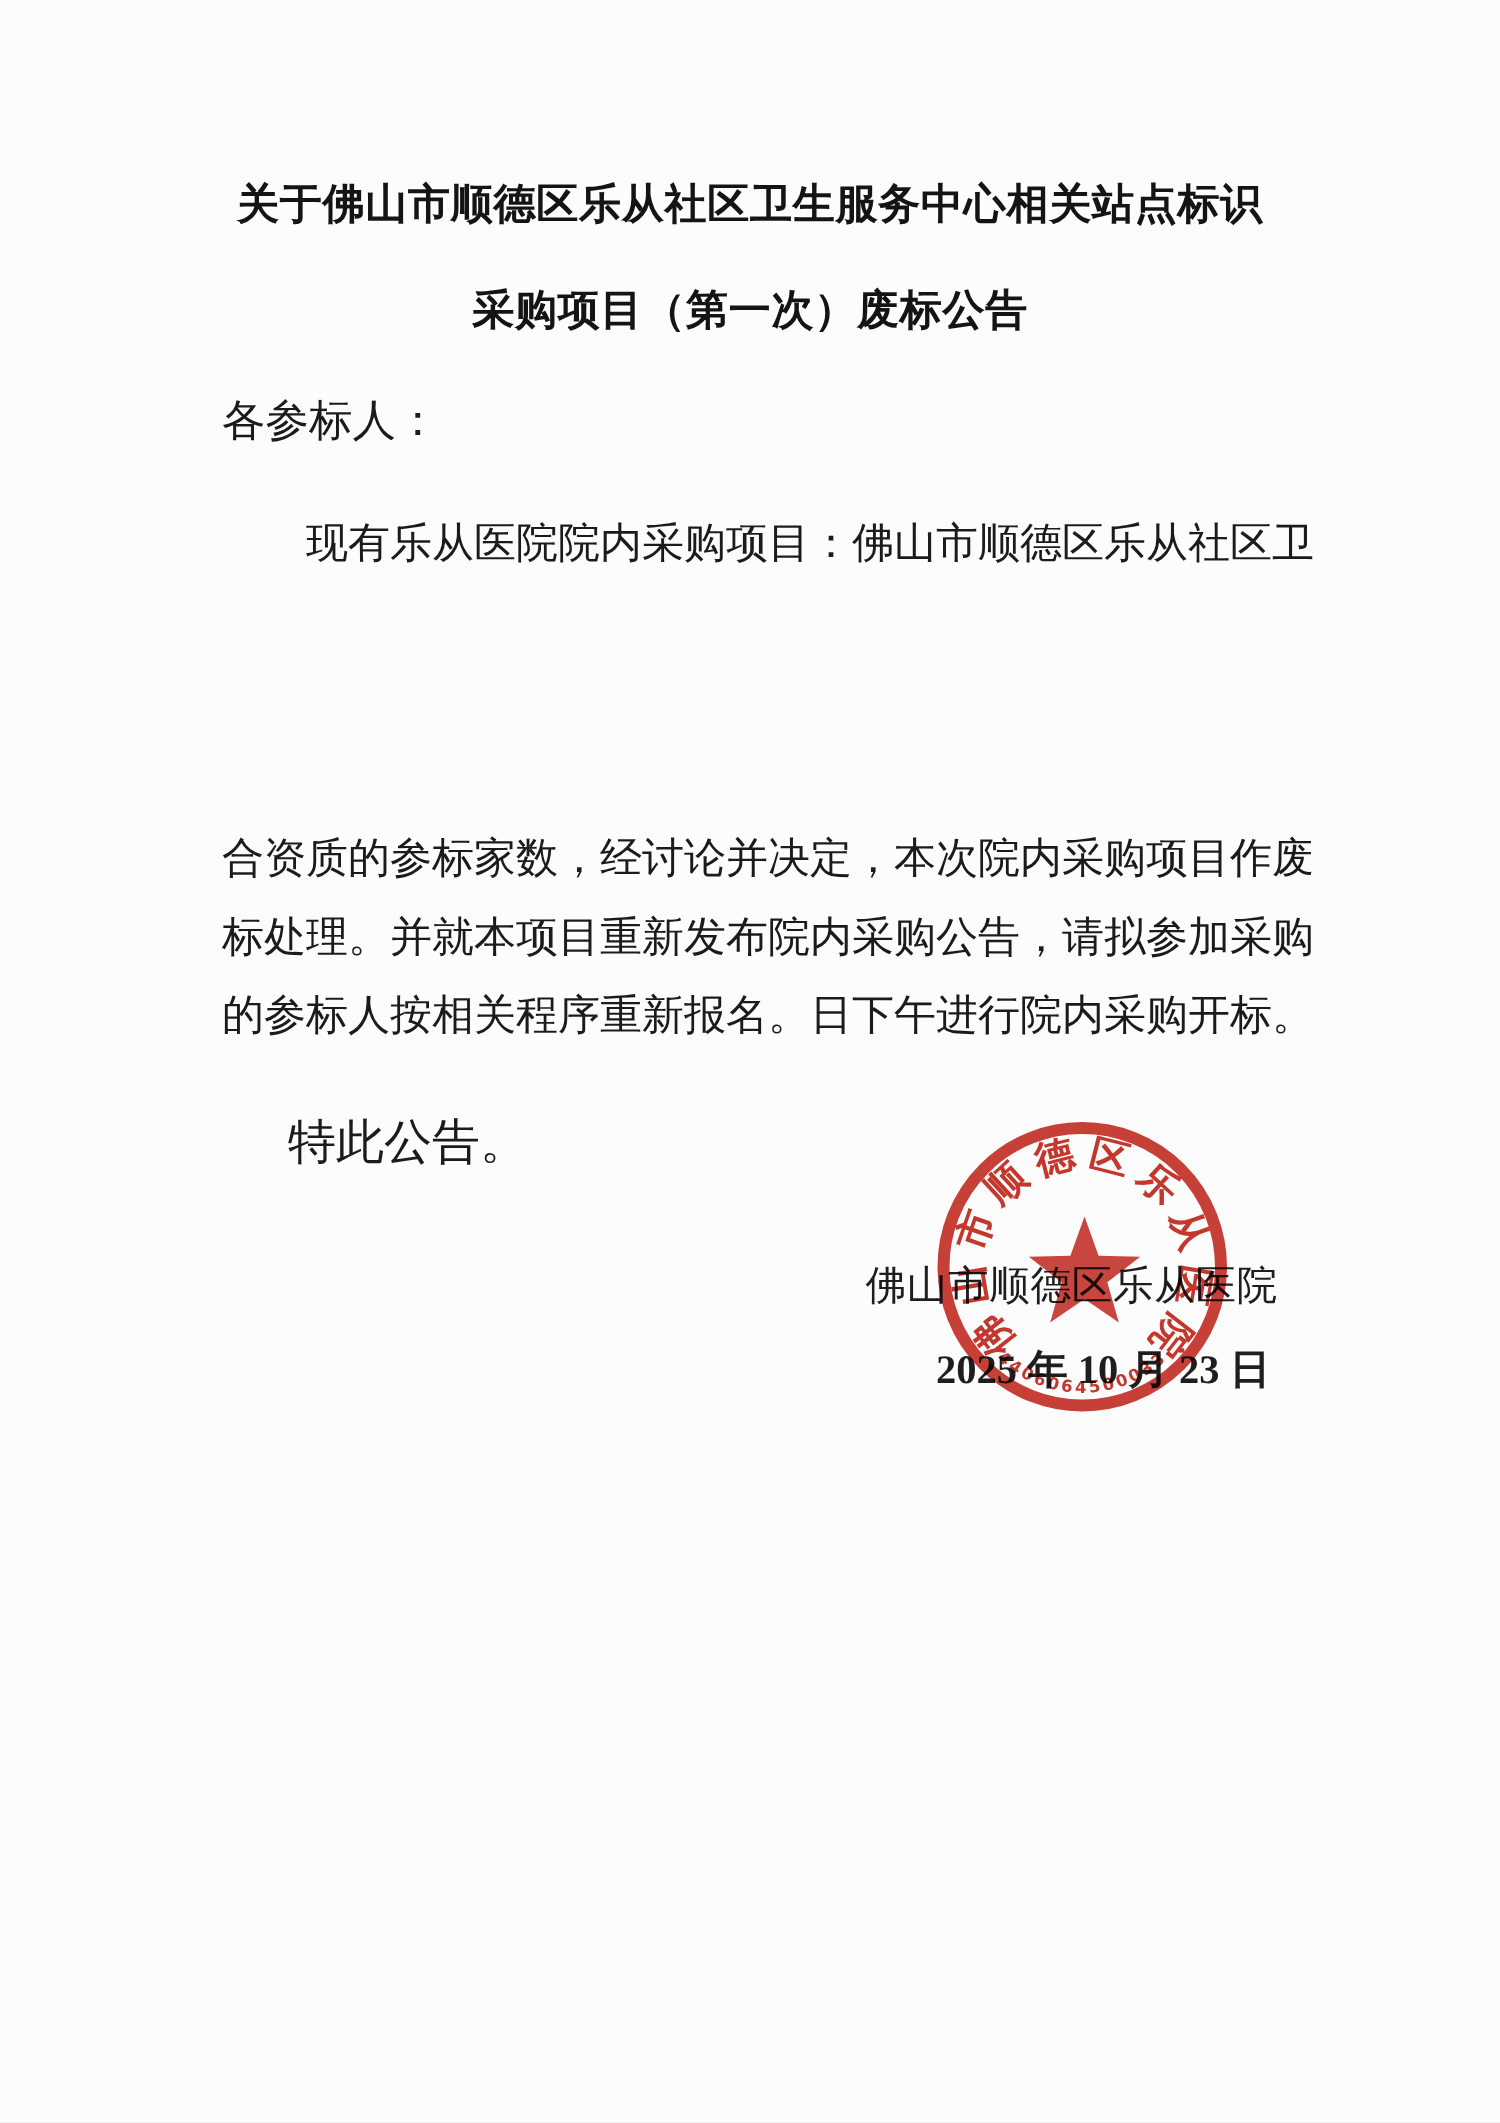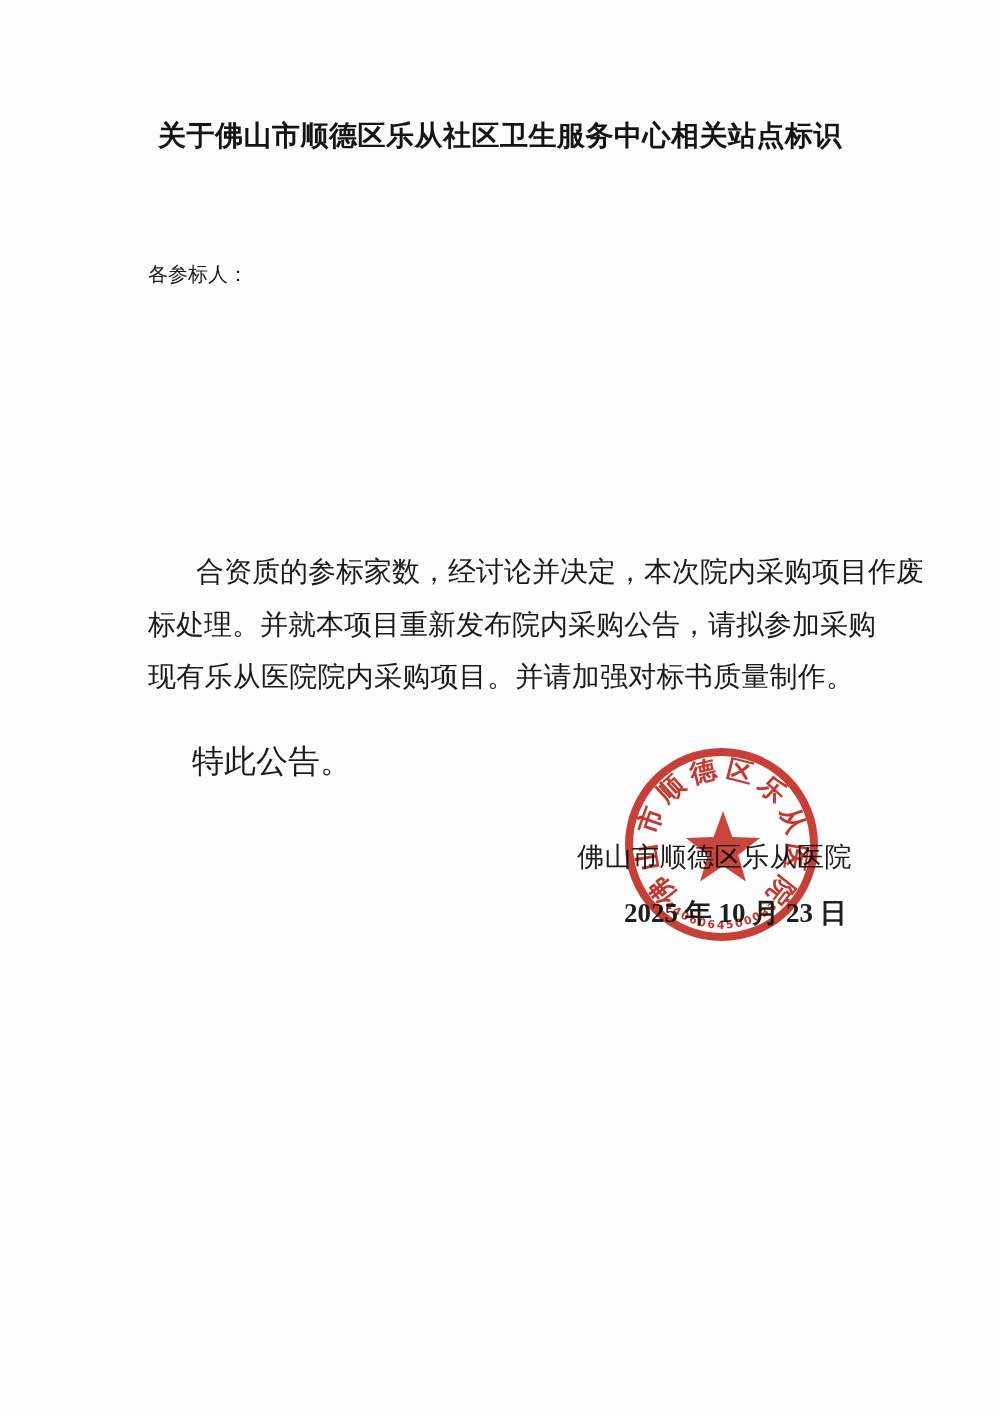--- a/index.html
+++ b/index.html
@@ -23,39 +23,39 @@
     font-weight: 700;
     letter-spacing: 0.5px;
     color: #141414;
   }
   .title-1 { top: 117px; }
   .title-2 { top: 188px; }
   .salutation {
     position: absolute;
     left: 148px;
     top: 261px;
-    font-size: 20px;
+    font-size: 29px;
     color: #1b1b1b;
   }
   .body-line {
     position: absolute;
     left: 148px;
     width: 706px;
     font-size: 28px;
     color: #1b1b1b;
     text-align: justify;
     text-align-last: justify;
     white-space: nowrap;
   }
   .body-line.indent { padding-left: 56px; }
   .bl-0 { top: 343px; }
   .bl-1 { top: 396px; }
   .bl-2 { top: 448px; }
   .bl-3 { top: 501px; }
-  .bl-4 { top: 553px; margin-left: 48px; }
+  .bl-4 { top: 553px; }
   .bl-5 { top: 606px; }
   .bl-6 { top: 658px; }
   .closing {
     position: absolute;
     left: 192px;
     top: 740px;
     font-size: 32px;
   }
   .signature {
     position: absolute;
@@ -93,26 +93,28 @@
     font-weight: 700;
     letter-spacing: 2px;
   }
 </style>
 </head>
 <body>
 
 <div class="page">
 
   <div class="title title-1">关于佛山市顺德区乐从社区卫生服务中心相关站点标识</div>
+  <div class="title title-2">采购项目（第一次）废标公告</div>
 
   <div class="salutation">各参标人：</div>
 
+  <div class="body-line bl-0 indent">现有乐从医院院内采购项目：佛山市顺德区乐从社区卫</div>
   <div class="body-line bl-4">合资质的参标家数，经讨论并决定，本次院内采购项目作废</div>
   <div class="body-line bl-5">标处理。并就本项目重新发布院内采购公告，请拟参加采购</div>
-  <div class="body-line bl-6">现有乐从医院院内采购项目。并请加强对标书质量制作。</div>
+  <div class="body-line bl-6">的参标人按相关程序重新报名。日下午进行院内采购开标。</div>
 
   <div class="closing">特此公告。</div>
 
   <div class="signature">佛山市顺德区乐从医院</div>
   <div class="date">2025 年 10 月 23 日</div>
 
   <svg class="seal-svg" viewBox="0 0 207 207" aria-hidden="true">
 
     <circle cx="103.5" cy="103.5" r="92.5" fill="none" stroke-width="8" opacity="0.95" stroke="#c3271c"></circle>
 

